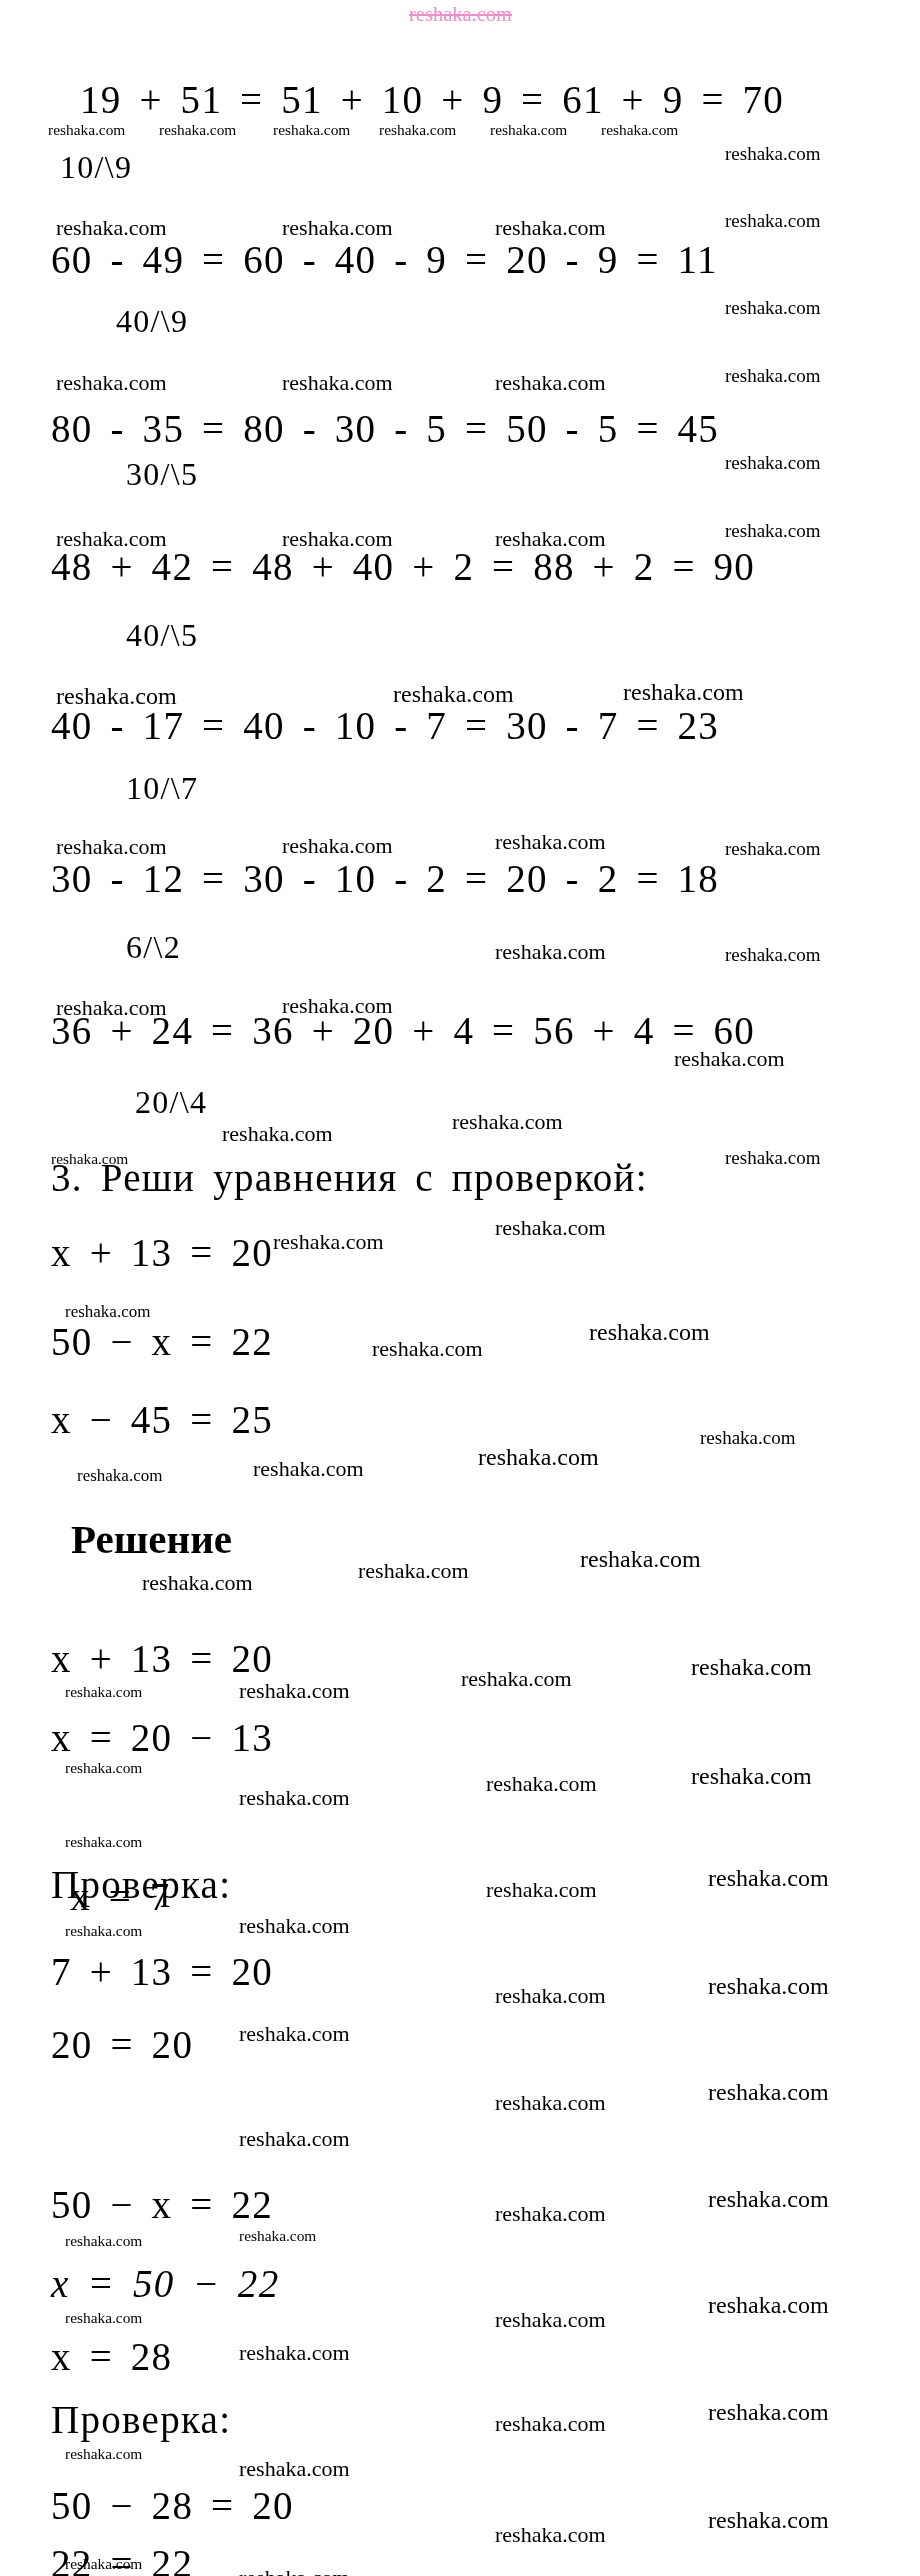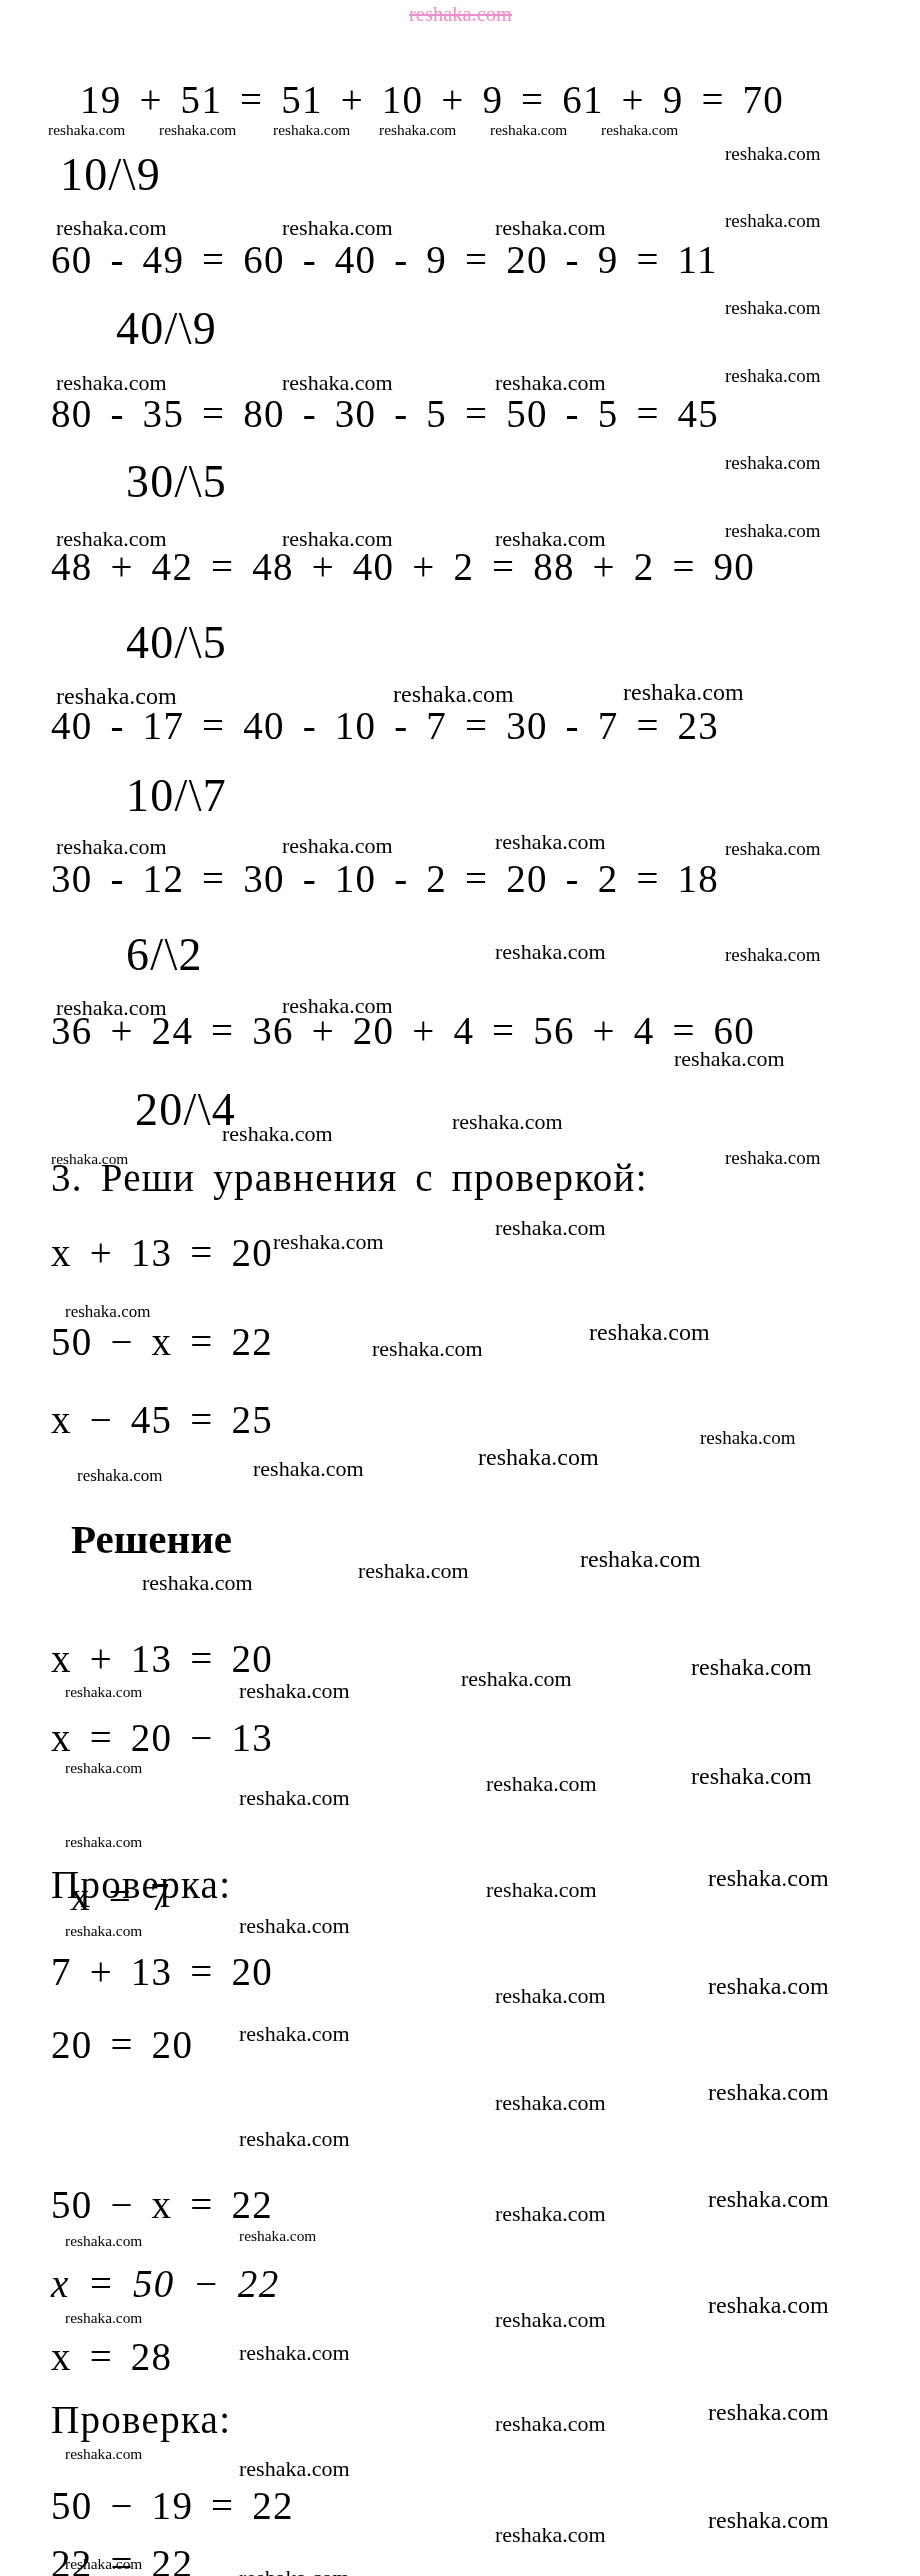--- a/index.html
+++ b/index.html
@@ -17,21 +17,21 @@
   .line {
     position: absolute;
     white-space: nowrap;
     line-height: 1.1;
   }
   .math {
     font-size: 39px;
     letter-spacing: 1.3px;
     word-spacing: 6.8px;
   }
-  .split { font-size: 46px; }
+  .split { font-size: 32px; }
   .heading { font-size: 39px; }
   .bold-heading {
     position: absolute;
     font-size: 41px;
     font-weight: bold;
     white-space: nowrap;
     margin-left: 20px;
   }
   .wm {
     position: absolute;
@@ -53,21 +53,21 @@
 <body>
 
 <div class="page" style="background: rgb(255, 255, 255); color: rgb(0, 0, 0);">
   <div class="top-wm" style="color: rgb(238, 143, 203);">reshaka.com</div>
 
   <div id="math-content">
       <div class="line math" style="left: 80px; top: 79px;">19 + 51 = 51 + 10 + 9 = 61 + 9 = 70</div>
       <div class="line math split" style="left: 60px; top: 150px;">10/\9</div>
       <div class="line math" style="left: 51px; top: 239px;">60 - 49 = 60 - 40 - 9 = 20 - 9 = 11</div>
       <div class="line math split" style="left: 116px; top: 304px;">40/\9</div>
-      <div class="line math" style="left: 51px; top: 393px;">80 - 35 = 80 - 30 - 5 = 50 - 5 = 45</div>
+      <div class="line math" style="left: 51px; top: 408px;">80 - 35 = 80 - 30 - 5 = 50 - 5 = 45</div>
       <div class="line math split" style="left: 126px; top: 457px;">30/\5</div>
       <div class="line math" style="left: 51px; top: 546px;">48 + 42 = 48 + 40 + 2 = 88 + 2 = 90</div>
       <div class="line math split" style="left: 126px; top: 618px;">40/\5</div>
       <div class="line math" style="left: 51px; top: 705px;">40 - 17 = 40 - 10 - 7 = 30 - 7 = 23</div>
       <div class="line math split" style="left: 126px; top: 771px;">10/\7</div>
       <div class="line math" style="left: 51px; top: 858px;">30 - 12 = 30 - 10 - 2 = 20 - 2 = 18</div>
       <div class="line math split" style="left: 126px; top: 930px;">6/\2</div>
       <div class="line math" style="left: 51px; top: 1010px;">36 + 24 = 36 + 20 + 4 = 56 + 4 = 60</div>
       <div class="line math split" style="left: 135px; top: 1085px;">20/\4</div>
       <div class="line math heading" style="left: 51px; top: 1157px;">3. Реши уравнения с проверкой:</div>
@@ -78,21 +78,21 @@
       <div class="line math" style="left: 51px; top: 1638px;">x + 13 = 20</div>
       <div class="line math" style="left: 51px; top: 1717px;">x = 20 − 13</div>
       <div class="line math" style="left: 51px; top: 1876px; margin-left: 19px;">x = 7</div>
       <div class="line math" style="left: 51px; top: 1864px;">Проверка:</div>
       <div class="line math" style="left: 51px; top: 1951px;">7 + 13 = 20</div>
       <div class="line math" style="left: 51px; top: 2024px;">20 = 20</div>
       <div class="line math" style="left: 51px; top: 2184px;">50 − x = 22</div>
       <div class="line math" style="left: 51px; top: 2263px; font-style: italic;">x = 50 − 22</div>
       <div class="line math" style="left: 51px; top: 2336px;">x = 28</div>
       <div class="line math" style="left: 51px; top: 2399px;">Проверка:</div>
-      <div class="line math" style="left: 51px; top: 2485px;">50 − 19 = 22</div>
+      <div class="line math" style="left: 51px; top: 2485px;">50 − 28 = 20</div>
       <div class="line math" style="left: 51px; top: 2543px;">22 = 22</div>
     </div>
 
   <div id="watermark-layer">
       <span class="wm" style="left: 48px; top: 121px; font-size: 15.4px;">reshaka.com</span>
       <span class="wm" style="left: 159px; top: 121px; font-size: 15.4px;">reshaka.com</span>
       <span class="wm" style="left: 273px; top: 121px; font-size: 15.4px;">reshaka.com</span>
       <span class="wm" style="left: 379px; top: 121px; font-size: 15.4px;">reshaka.com</span>
       <span class="wm" style="left: 490px; top: 121px; font-size: 15.4px;">reshaka.com</span>
       <span class="wm" style="left: 601px; top: 121px; font-size: 15.4px;">reshaka.com</span>

